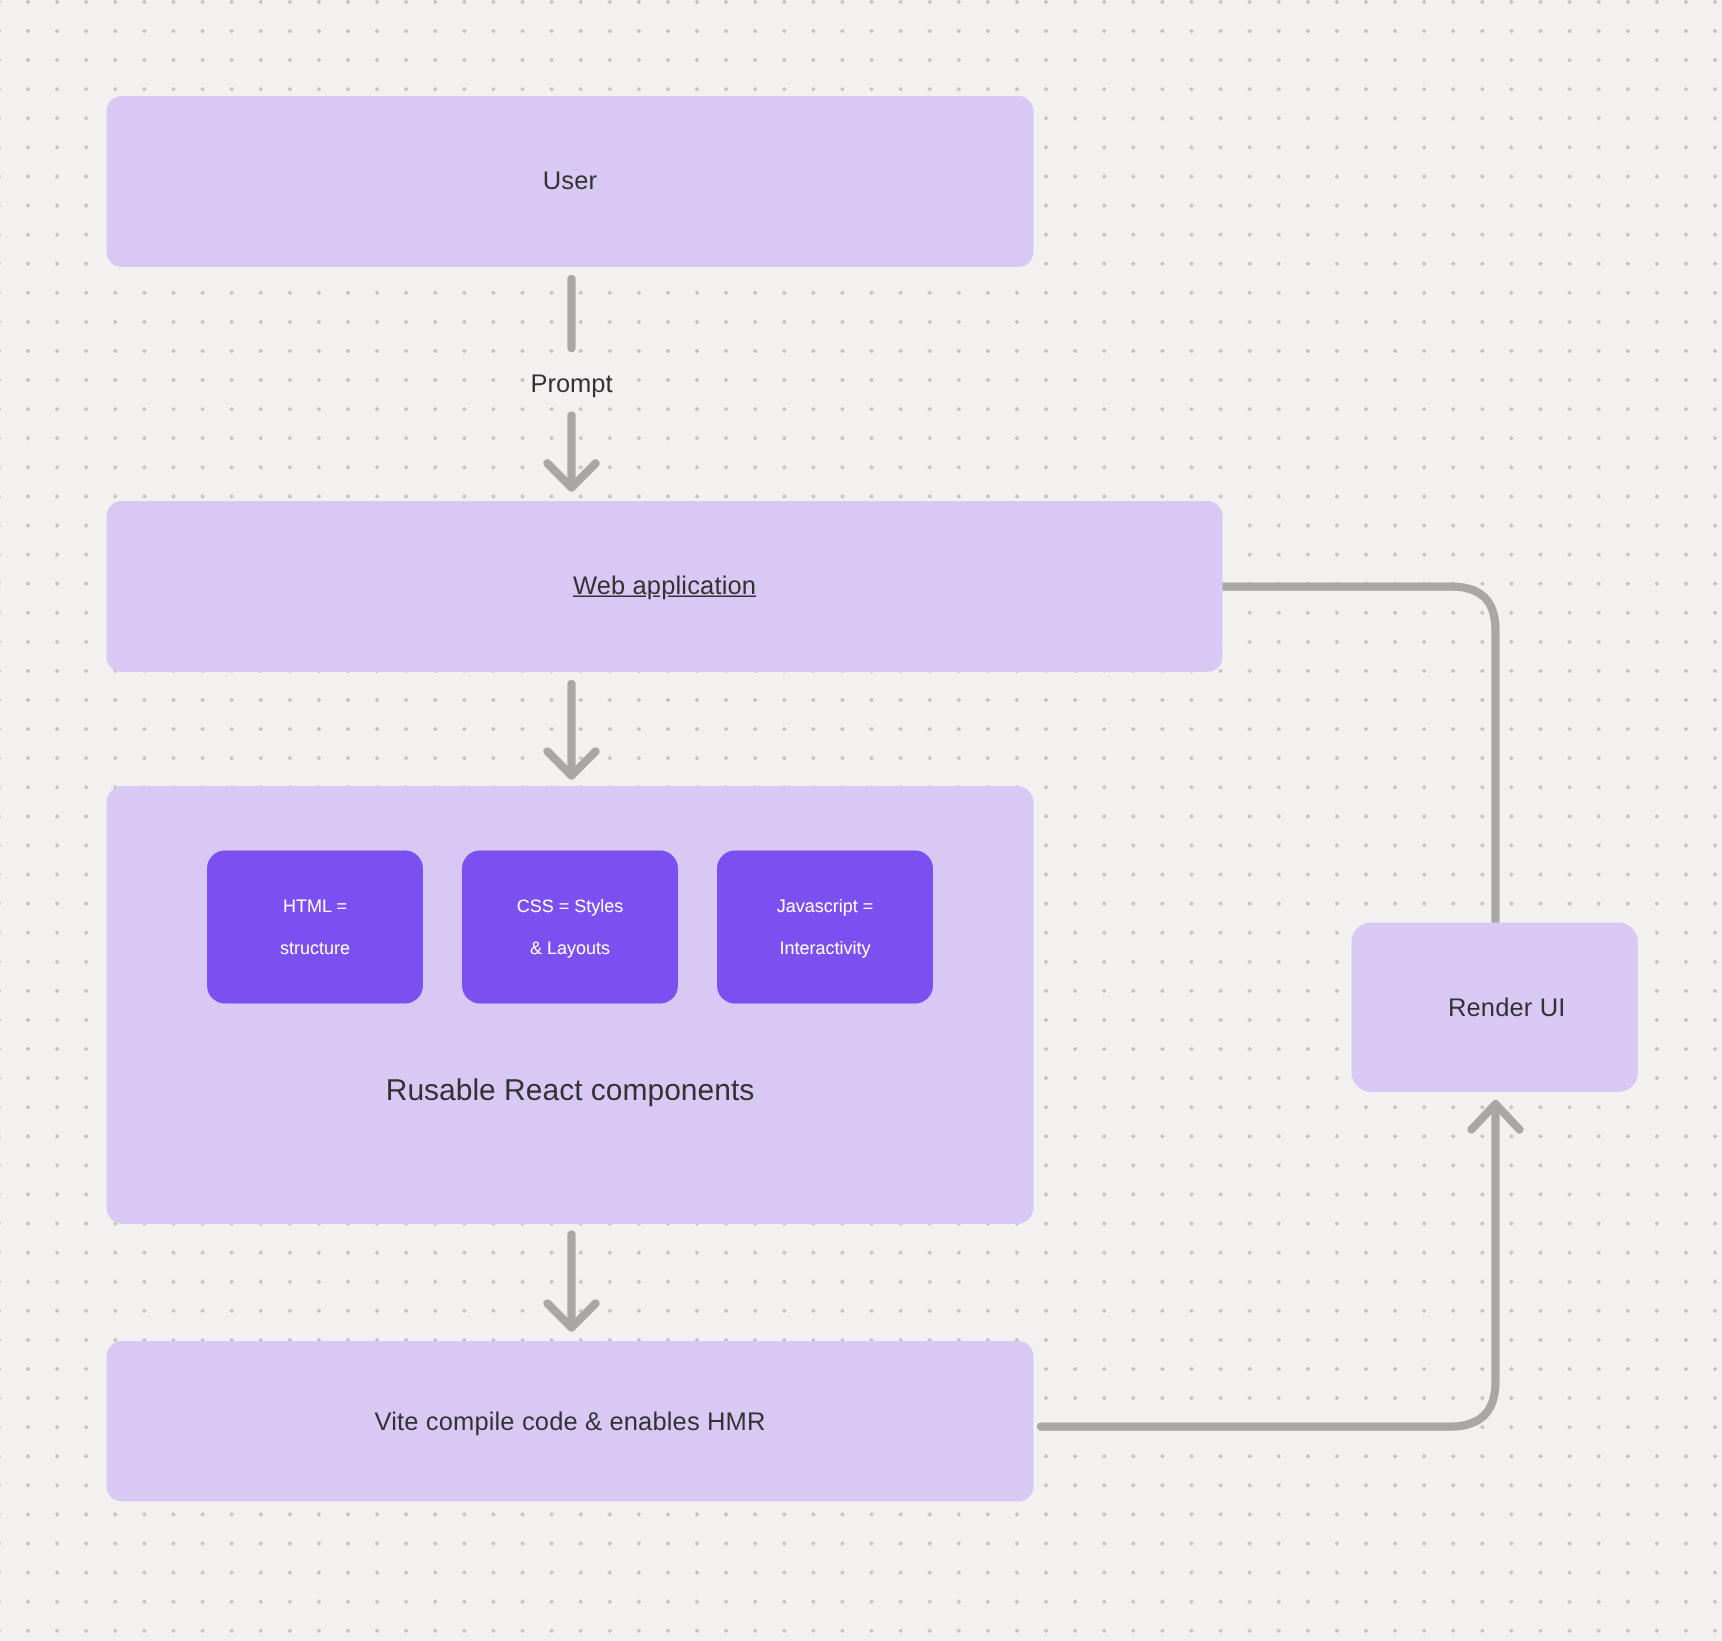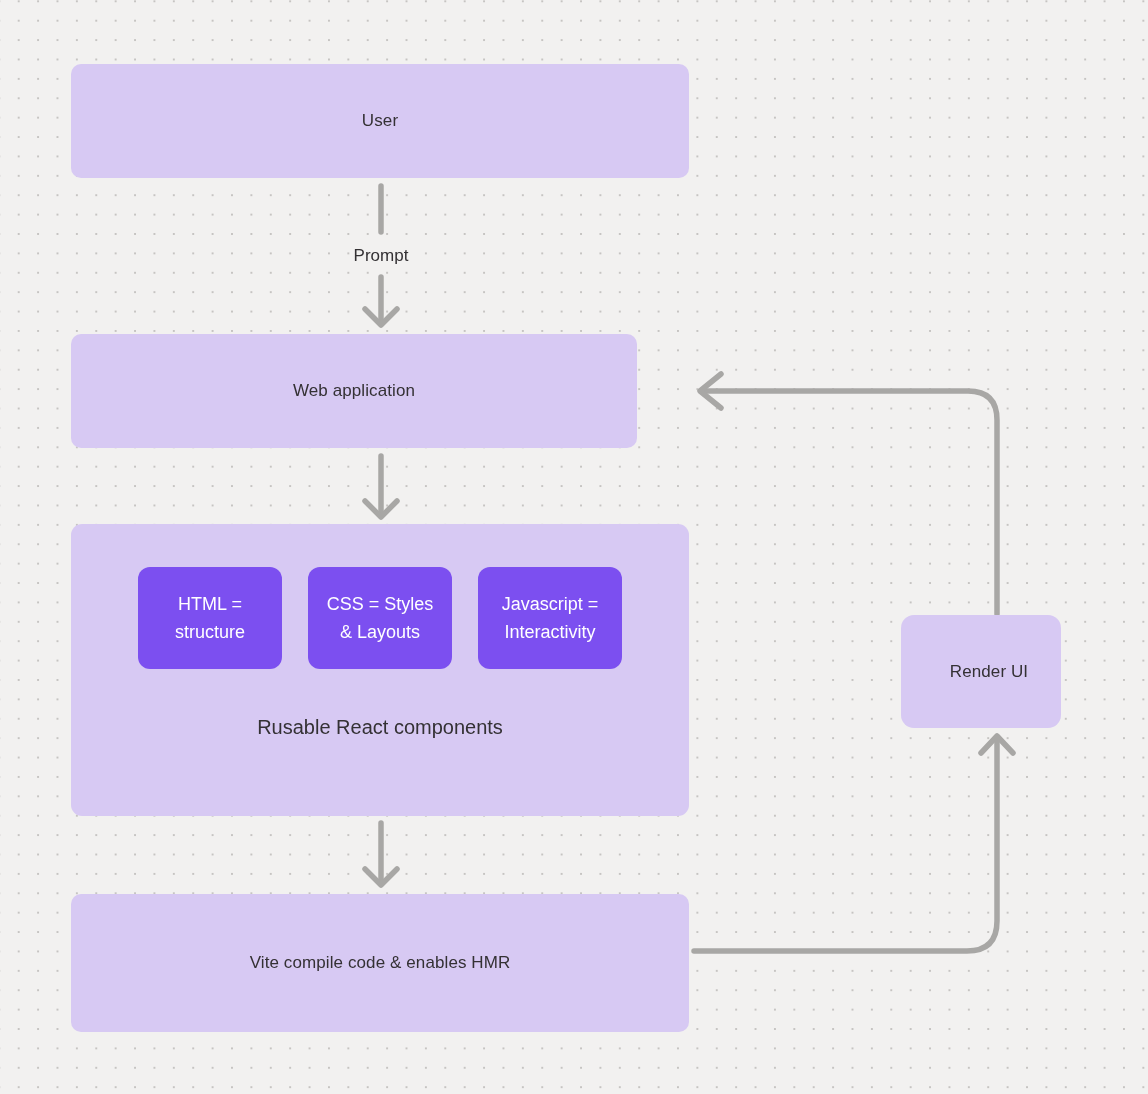--- a/index.html
+++ b/index.html
@@ -46,43 +46,43 @@
     border-radius: 10px;
     display: flex;
     align-items: center;
     justify-content: center;
     color: var(--text-dark);
     font-size: 17px;
     font-weight: 500;
     letter-spacing: 0.1px;
   }
   .node-user   { left: 71px;  top: 64px;  width: 618px; height: 114px; }
-  .node-webapp { left: 71px;  top: 334px; width: 566px; height: 114px; }
-  .node-vite   { left: 71px;  top: 894px; width: 618px; height: 138px; }
-  .node-render { left: 901px; top: 615px; width: 160px; height: 113px; border-radius: 13px; padding-left: 16px; }
+  .node-webapp { left: 71px;  top: 334px; width: 744px; height: 114px; text-decoration: underline; }
+  .node-vite   { left: 71px;  top: 894px; width: 618px; height: 107px; }
+  .node-render { left: 901px; top: 615px; width: 191px; height: 113px; border-radius: 13px; padding-left: 16px; }
   .group {
     position: absolute;
     left: 71px; top: 524px;
     width: 618px; height: 292px;
     background: var(--node-light);
     border-radius: 11px;
   }
   .chip {
     position: absolute;
     top: 43px;
     width: 144px;
     height: 102px;
     background: var(--node-dark);
     border-radius: 12px;
     display: flex;
     flex-direction: column;
     align-items: center;
     justify-content: center;
     color: var(--text-light);
-    font-size: 18px;
+    font-size: 12px;
     font-weight: 500;
     line-height: 28px;
     text-align: center;
   }
   .chip-html { left: 67px; }
   .chip-css  { left: 237px; }
   .chip-js   { left: 407px; }
   .group-caption {
     position: absolute;
     left: 0; top: 192px;

